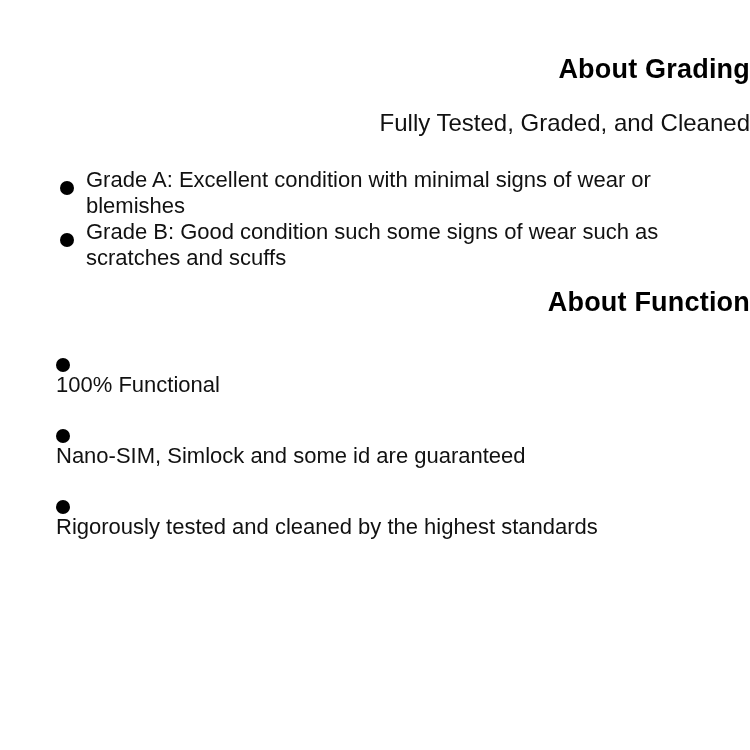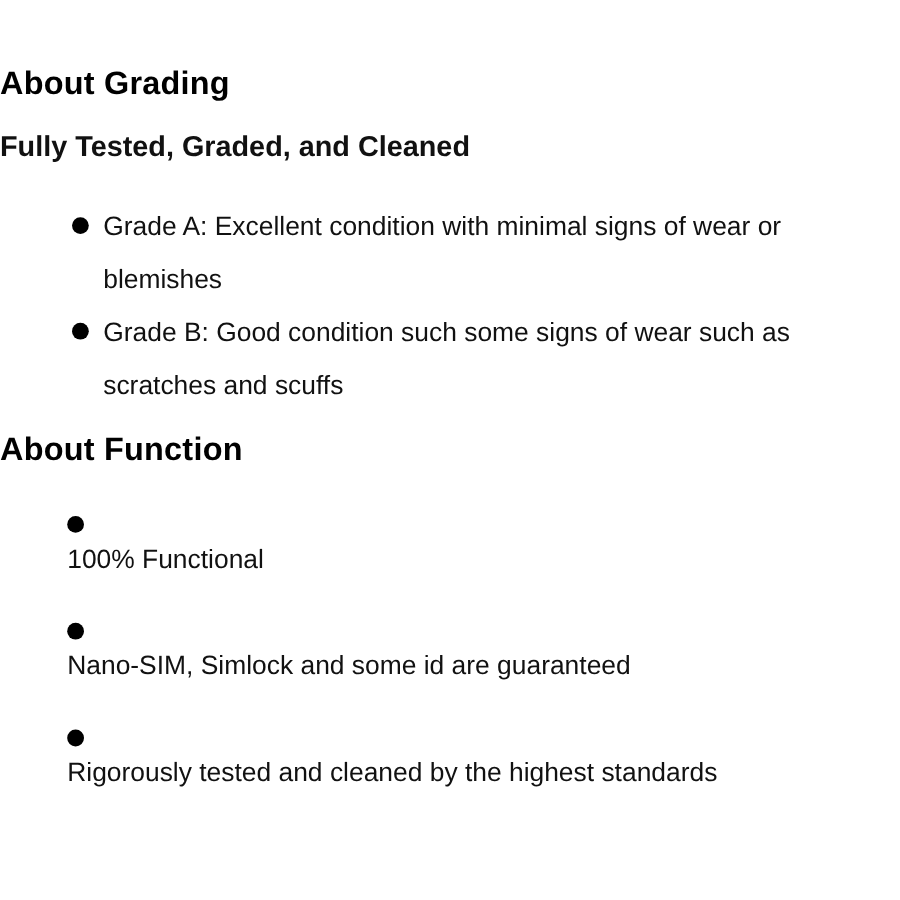--- a/index.html
+++ b/index.html
@@ -15,33 +15,33 @@
     overflow: hidden;
   }
   .page {
     width: 750px;
     height: 750px;
     position: relative;
     box-sizing: border-box;
     padding: 0;
   }
   .section-title {
-    text-align: left;
+    text-align: right;
     font-weight: bold;
     font-size: 27px;
     letter-spacing: 0.2px;
     color: #000000;
   }
   .title-grading {
     margin-top: 54px;
   }
   .subtitle {
-    text-align: left;
+    text-align: right;
     font-size: 24px;
-    font-weight: bold;
+    font-weight: normal;
     color: #111111;
     margin-top: 24px;
   }
   .list {
     list-style: none;
     margin: 0;
     padding: 0;
   }
   .list-grading {
     margin-top: 30px;
@@ -50,21 +50,21 @@
   }
   .list-function {
     margin-top: 26px;
     padding-left: 56px;
     padding-right: 60px;
   }
   .list-item {
     display: flex;
     align-items: flex-start;
     font-size: 22px;
-    line-height: 44px;
+    line-height: 26px;
     color: #111111;
   }
   .list-grading .list-item {
     margin-bottom: 0px;
   }
   .list-function .list-item {
     margin-bottom: 17px;
     flex-direction: column;
   }
   .bullet {

